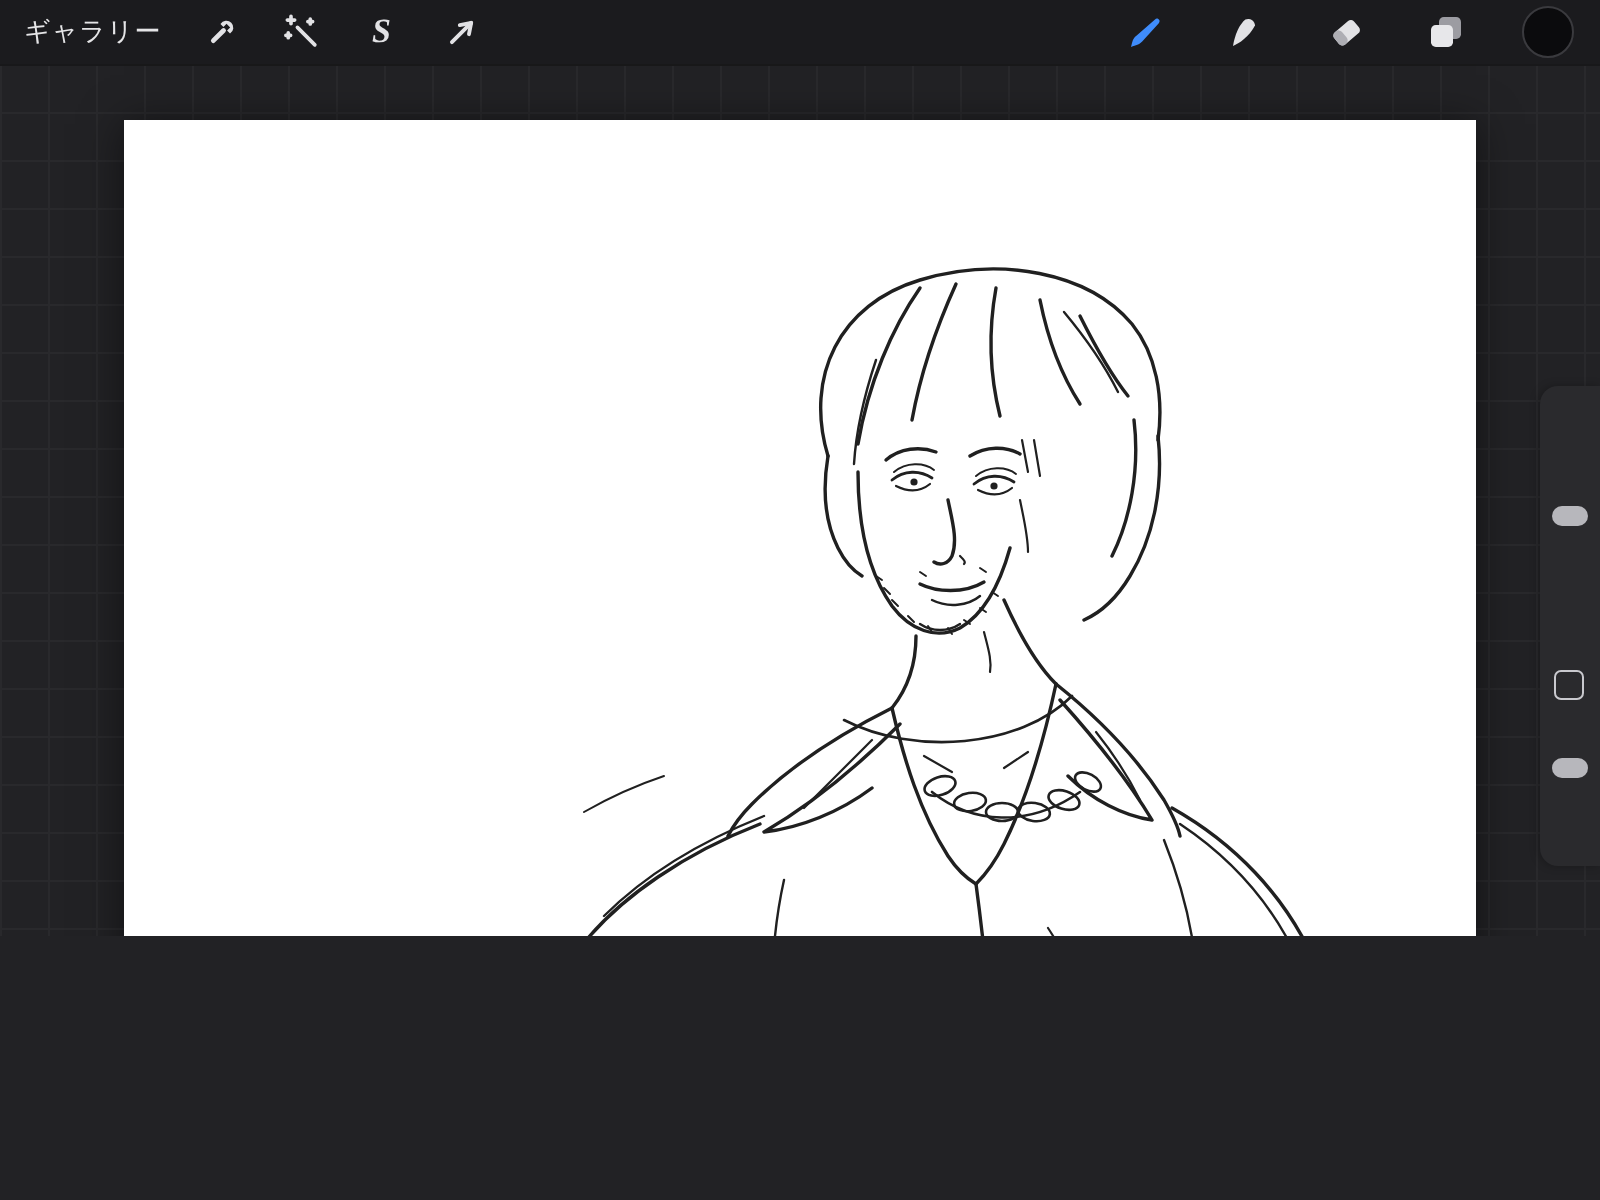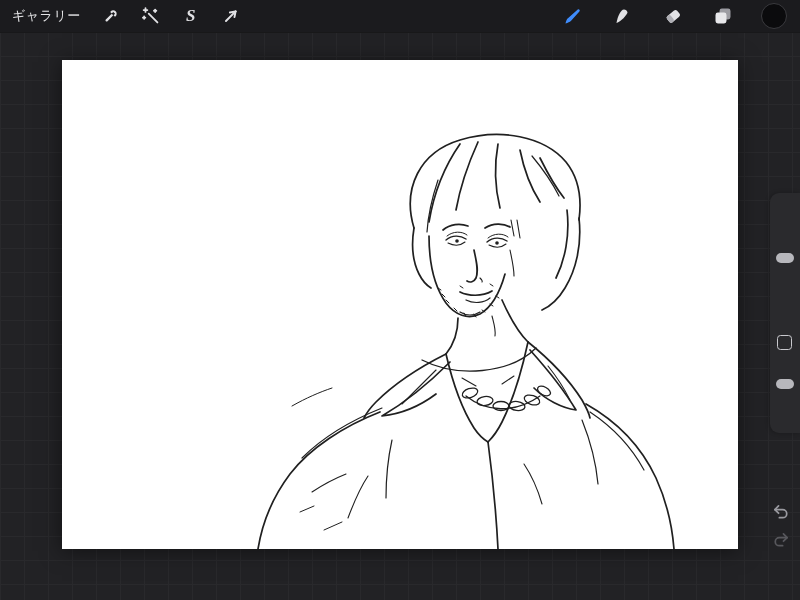--- a/index.html
+++ b/index.html
@@ -1,18 +1,18 @@
 <!DOCTYPE html>
 <html><head>
 <meta charset="utf-8">
 <style>
   html,body{margin:0;padding:0;background:#222225;}
   *{box-sizing:border-box;}
   #stage{
-    position:relative;width:800px;height:600px;overflow:hidden;
+    position:relative;width:800px;height:468px;overflow:hidden;
     font-family:"Liberation Sans", sans-serif;
     background-color:#222225;
     background-image:
       linear-gradient(to right, #29292c 1px, transparent 1px),
       linear-gradient(to bottom, #29292c 1px, transparent 1px);
     background-size:24px 24px;
     background-position:0 32px;
     text-decoration:underline;
   }
   

